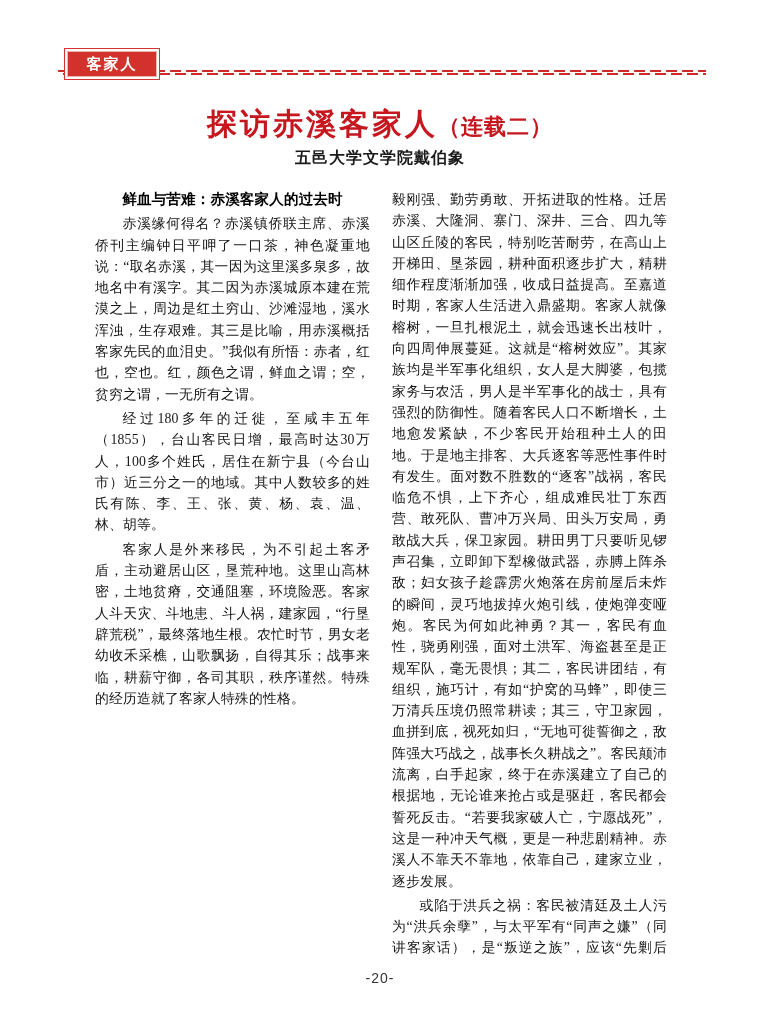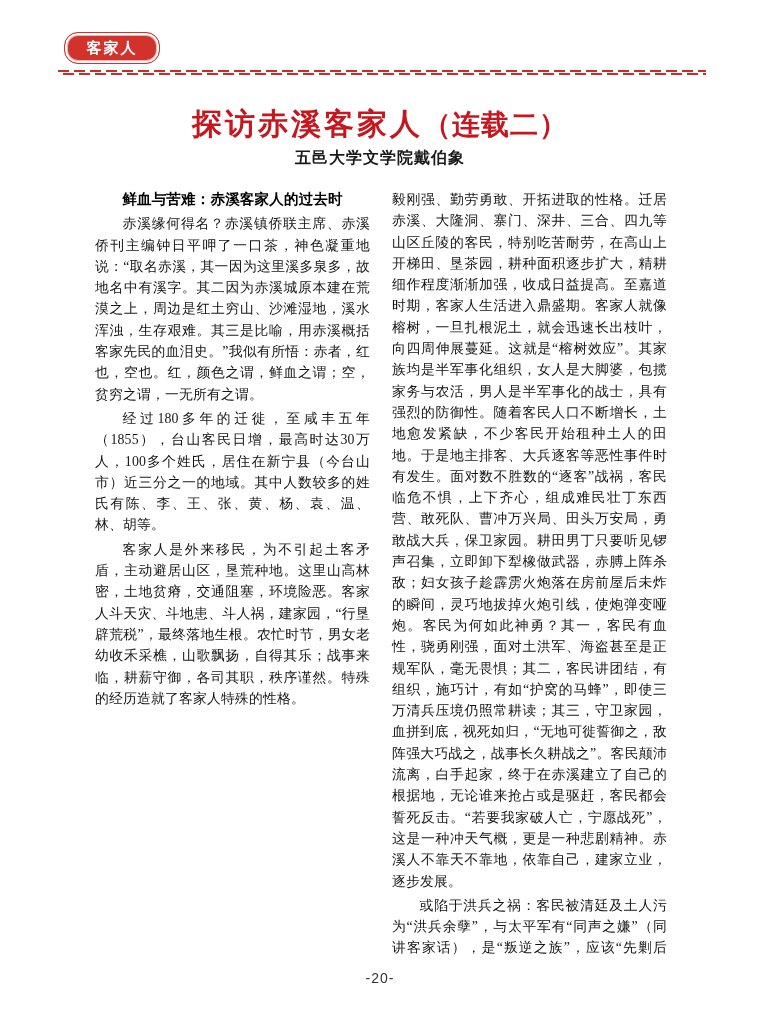--- a/index.html
+++ b/index.html
@@ -2,22 +2,22 @@
 <html lang="zh"><head>
 <meta charset="utf-8">
 <style>
   html,body{margin:0;padding:0;background:#ffffff;}
   #page{
     position:relative;width:760px;height:1024px;background:#ffffff;
     overflow:hidden;font-family:"Liberation Serif","DejaVu Serif",serif;
   }
   
   #masthead-badge{
-    position:absolute;left:64px;top:32px;width:94px;height:30px;
-    background:#d2322b;border-radius:14px;
+    position:absolute;left:64px;top:48px;width:94px;height:30px;
+    background:#d2322b;border-radius:0;
     box-shadow:0 0 0 2px #ffffff inset,0 0 0 3px #e9b5ae inset;
     border:1px solid #d2322b;
     display:flex;align-items:center;justify-content:center;
     z-index:2;
   }
   #masthead-badge .badge-text{
     color:#ffffff;font-family:"Liberation Sans","DejaVu Sans",sans-serif;
     font-weight:bold;font-size:15px;letter-spacing:2px;
   }
   #wavy-divider{
@@ -30,21 +30,21 @@
   #wavy-divider .w1{top:0;}
   #wavy-divider .w2{top:3px;background-position:8px 0;
     background:repeating-linear-gradient(90deg,rgba(0,0,0,0) 0 5px,#cf2b26 5px 16px);}
   
   #title-row{
     position:absolute;left:0;top:104px;width:100%;text-align:center;
     font-family:"Liberation Sans","DejaVu Sans",sans-serif;font-weight:bold;color:#c6171f;
     white-space:nowrap;
   }
   #article-title{font-size:30px;letter-spacing:3px;}
-  #article-title-suffix{font-size:28px;letter-spacing:1px;}
+  #article-title-suffix{font-size:22px;letter-spacing:1px;}
   #byline{
     position:absolute;left:0;top:148px;width:100%;text-align:center;
     font-family:"Liberation Sans","DejaVu Sans",sans-serif;font-weight:bold;
     color:#1a1a1a;font-size:16px;letter-spacing:1px;
   }
   
   #body-columns{
     position:absolute;left:92px;top:186px;width:578px;height:772px;
     display:flex;gap:16px;
   }

